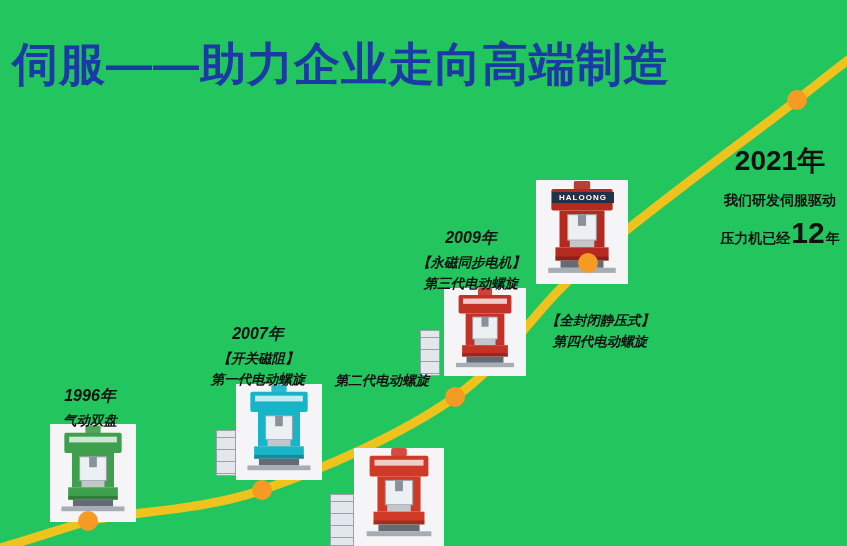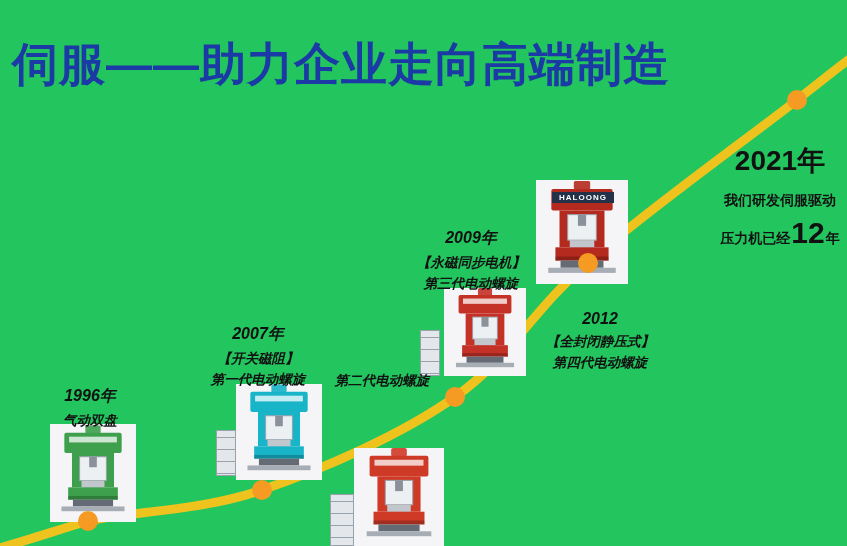--- a/index.html
+++ b/index.html
@@ -117,21 +117,20 @@
       <use href="#press"></use>
     </svg>
   </div>
 
   <div>
     <svg class="press red3" style="left:536px;top:180px;" width="92" height="104" viewBox="0 0 90 100" color="#b42a1e">
       <use href="#press"></use>
     </svg>
     <div class="brand-band" style="left:552px;top:192px;width:62px;height:11px;">HALOONG</div>
     <div class="milestone-text" style="left:536px;top:310px;width:128px;">
-      <div class="year">2012</div>
       <div class="line">【全封闭静压式】</div>
       <div class="line">第四代电动螺旋</div>
     </div>
   </div>
 
   <div class="endnote">
     <div class="ey">2021年</div>
     <div class="l1">我们研发伺服驱动</div>
     <div class="l2">
       <span>压力机已经</span>

